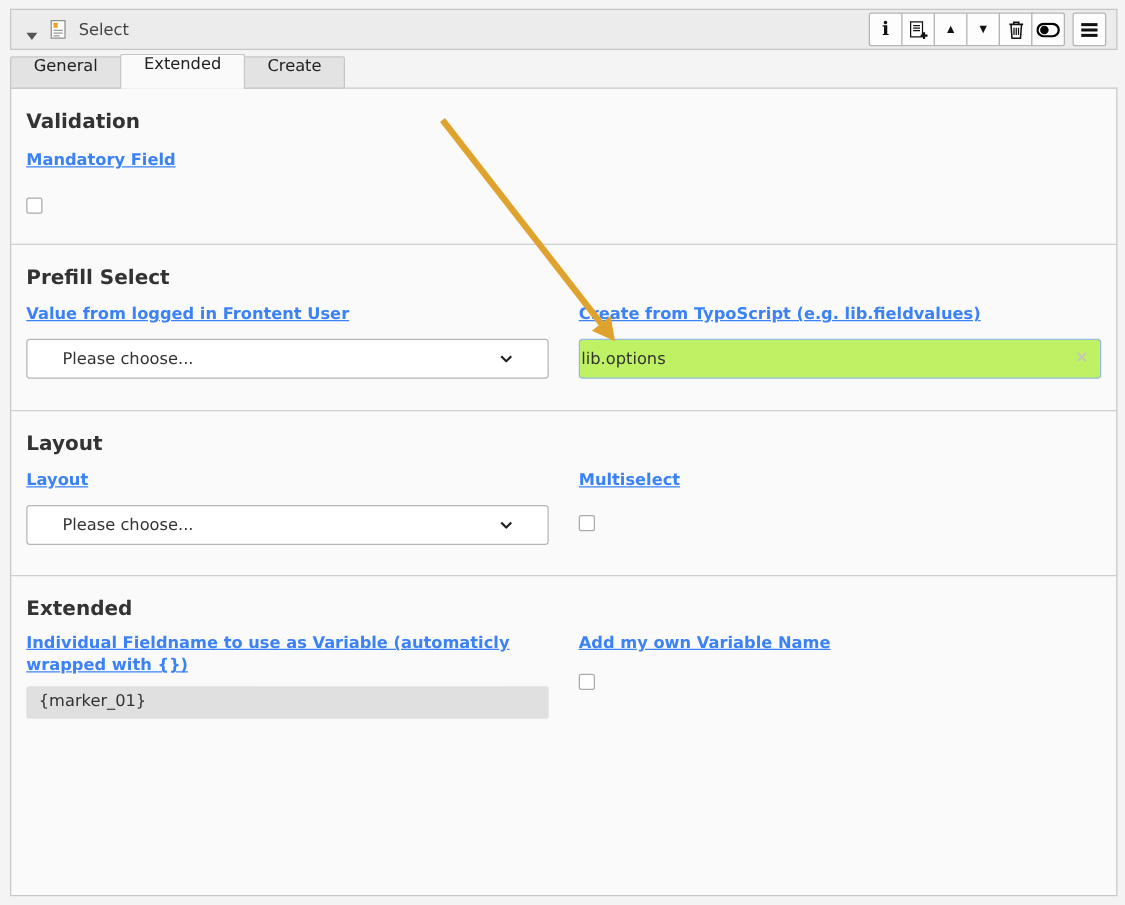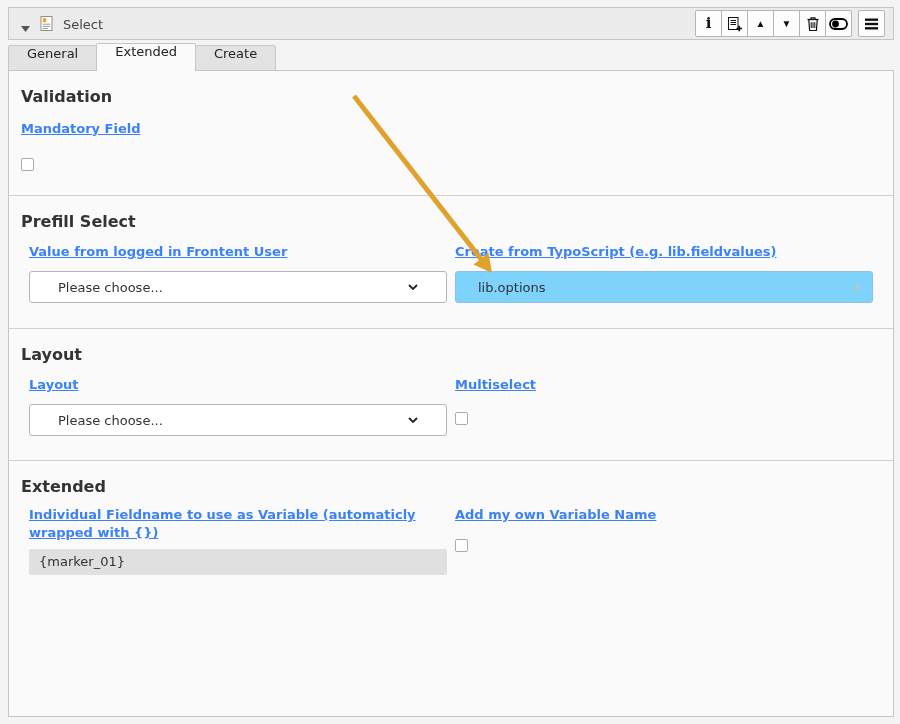--- a/index.html
+++ b/index.html
@@ -47,42 +47,42 @@
     background:#fafafa;border:1px solid #c6c6c6;z-index:1;
   }
   .section{box-sizing:border-box;padding:14px 12px 0;border-bottom:1px solid #d0d0d0;}
   .sec-validation{height:125px;}
   .sec-prefill{height:133px;}
   .sec-layout{height:132px;}
   .sec-description{height:132px;}
   .sec-variables{height:123px;border-bottom:none;}
   .sec-title{font-size:16px;font-weight:700;color:#333;margin:2px 0 0;line-height:1.2;}
   .field-label{font-size:13px;font-weight:700;color:#3b82f6;line-height:1.4;margin:0;text-decoration:underline;}
-  .cols{display:flex;gap:8px;justify-content:center;}
+  .cols{display:flex;gap:24px;}
   .col{width:418px;flex:0 0 418px;}
   .mt12{margin-top:12px;}
   .mt14{margin-top:14px;}
   .mt10{margin-top:10px;}
 
   
   .cb{
     appearance:none;-webkit-appearance:none;width:13px;height:13px;margin:0;
     border:1px solid #ababab;border-radius:2px;background:#fff;display:inline-block;cursor:pointer;
   }
   .cb-row{margin-top:18px;}
   .select{
     width:418px;height:32px;box-sizing:border-box;background:#fff;
     border:1px solid #b6b6b6;border-radius:3px;cursor:pointer;
     display:flex;align-items:center;justify-content:space-between;padding:0 28px;
   }
   .select span{font-size:13px;color:#333;}
   .input-wrap{position:relative;width:418px;}
   .ts-input{
-    width:100%;height:32px;box-sizing:border-box;background:#7dd3fc;
-    border:1px solid #92bce0;border-radius:3px;padding:0 28px 0 22px;
+    width:100%;height:32px;box-sizing:border-box;background:#bef264;
+    border:1px solid #92bce0;border-radius:3px;padding:0 28px 0 1px;
     font-size:13px;color:#333;font-family:inherit;outline:none;
   }
   .clear-x{
     position:absolute;right:10px;top:50%;transform:translateY(-50%);
     color:#c3c3c3;font-weight:700;font-size:13px;line-height:1;cursor:pointer;
   }
   .desc-textarea{
     width:420px;height:62px;box-sizing:border-box;background:#fff;
     border:1px solid #b6b6b6;border-radius:3px;margin-top:10px;
     font-family:inherit;font-size:13px;color:#333;padding:6px 8px;resize:none;outline:none;

